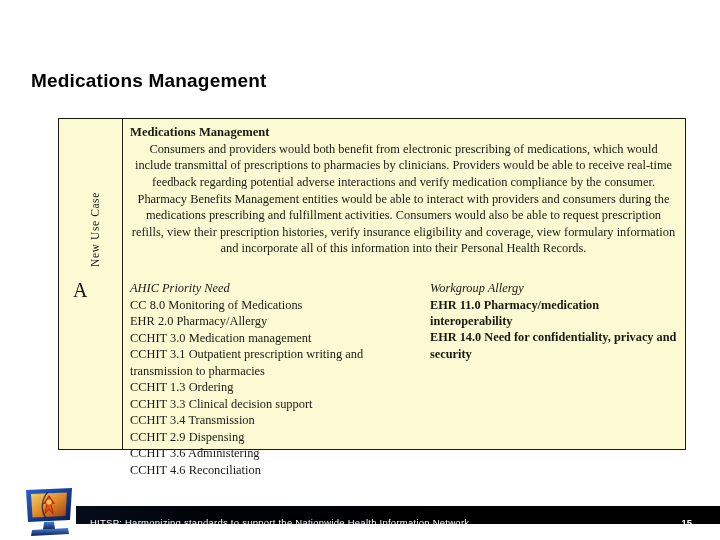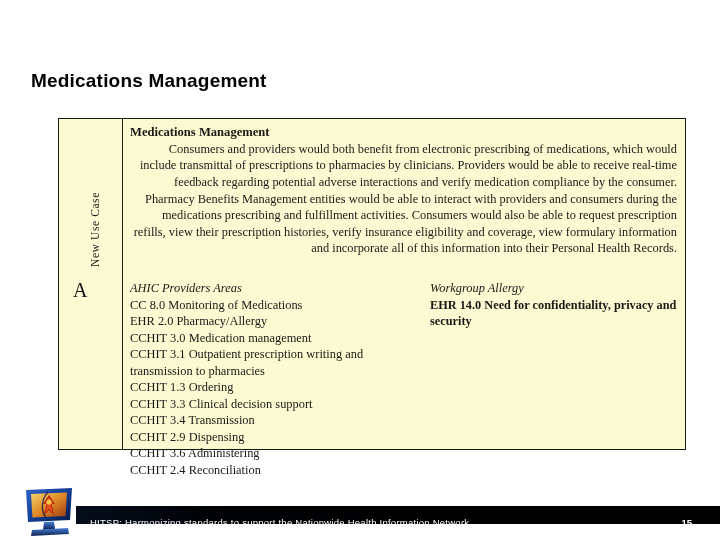--- a/index.html
+++ b/index.html
@@ -85,21 +85,21 @@
     font-weight: bold;
     color: #1a1a14;
     line-height: 1.25;
   }
   #section-body {
     font-family: "Liberation Serif", serif;
     font-size: 12.4px;
     color: #1a1a14;
     line-height: 1.34;
     margin-top: 0px;
-    text-align: right;
+    text-align: center;
     max-width: 548px;
   }
 
   #two-col-wrap {
     display: flex;
     flex-direction: row;
     margin-top: 23px;
   }
   #ahic-col {
     width: 290px;
@@ -185,35 +185,36 @@
 
   <div id="content-column">
 
     <div id="section-heading">Medications Management</div>
 
     <div id="section-body">Consumers and providers would both benefit from electronic prescribing of medications, which would include transmittal of prescriptions to pharmacies by clinicians.  Providers would be able to receive real-time feedback regarding potential adverse interactions and verify medication compliance by the consumer.   Pharmacy Benefits Management entities would be able to interact with providers and consumers during the medications prescribing and fulfillment activities.  Consumers would also be able to request prescription refills, view their prescription histories, verify insurance eligibility and coverage, view formulary information and incorporate all of this information into their Personal Health Records.</div>
 
     <div id="two-col-wrap">
 
       <div id="ahic-col">
-        <div class="col-heading">AHIC Providers Areas</div>
+        <div class="col-heading">AHIC Priority Need</div>
         <div class="ahic-item">CC 8.0 Monitoring of Medications</div>
         <div class="ahic-item">EHR 2.0 Pharmacy/Allergy</div>
         <div class="ahic-item">CCHIT 3.0 Medication management</div>
         <div class="ahic-item">CCHIT 3.1 Outpatient prescription writing and transmission to pharmacies</div>
         <div class="ahic-item">CCHIT 1.3 Ordering</div>
         <div class="ahic-item">CCHIT 3.3 Clinical decision support</div>
         <div class="ahic-item">CCHIT 3.4 Transmission</div>
         <div class="ahic-item">CCHIT 2.9 Dispensing</div>
         <div class="ahic-item">CCHIT 3.6 Administering</div>
-        <div class="ahic-item">CCHIT 2.4 Reconciliation</div>
+        <div class="ahic-item">CCHIT 4.6 Reconciliation</div>
       </div>
 
       <div id="workgroup-col">
         <div class="col-heading">Workgroup Allergy</div>
+        <div class="wg-item">EHR 11.0 Pharmacy/medication interoperability</div>
         <div class="wg-item">EHR 14.0 Need for confidentiality, privacy and security</div>
       </div>
 
     </div>
   </div>
 </div>
 
 <div id="footer-bar">
   <div id="footer-text">HITSP:  Harmonizing standards to support the Nationwide Health Information Network</div>
   <div id="page-number">15</div>

